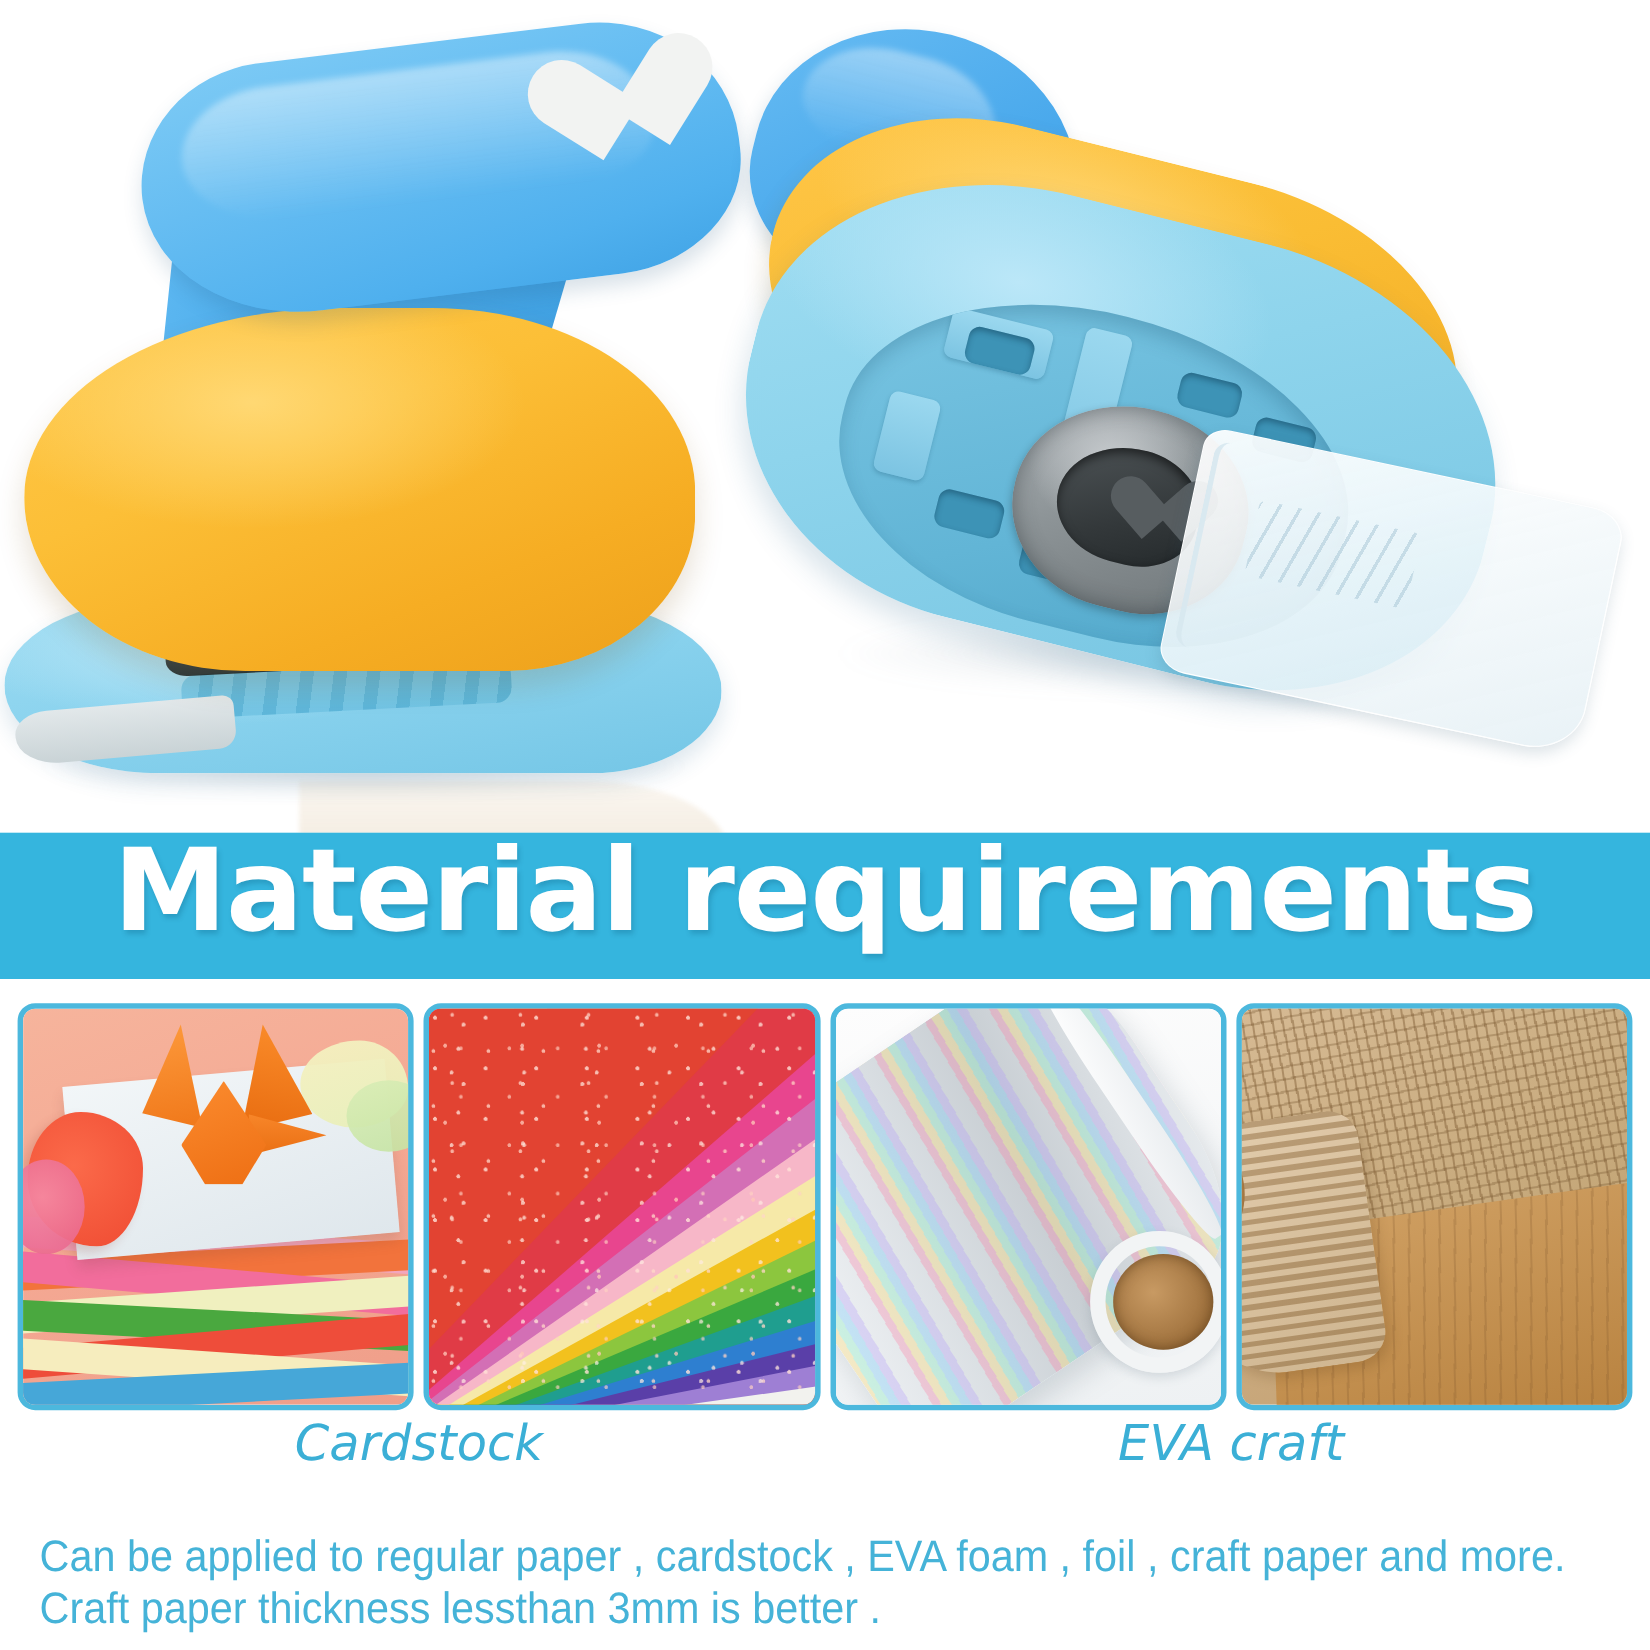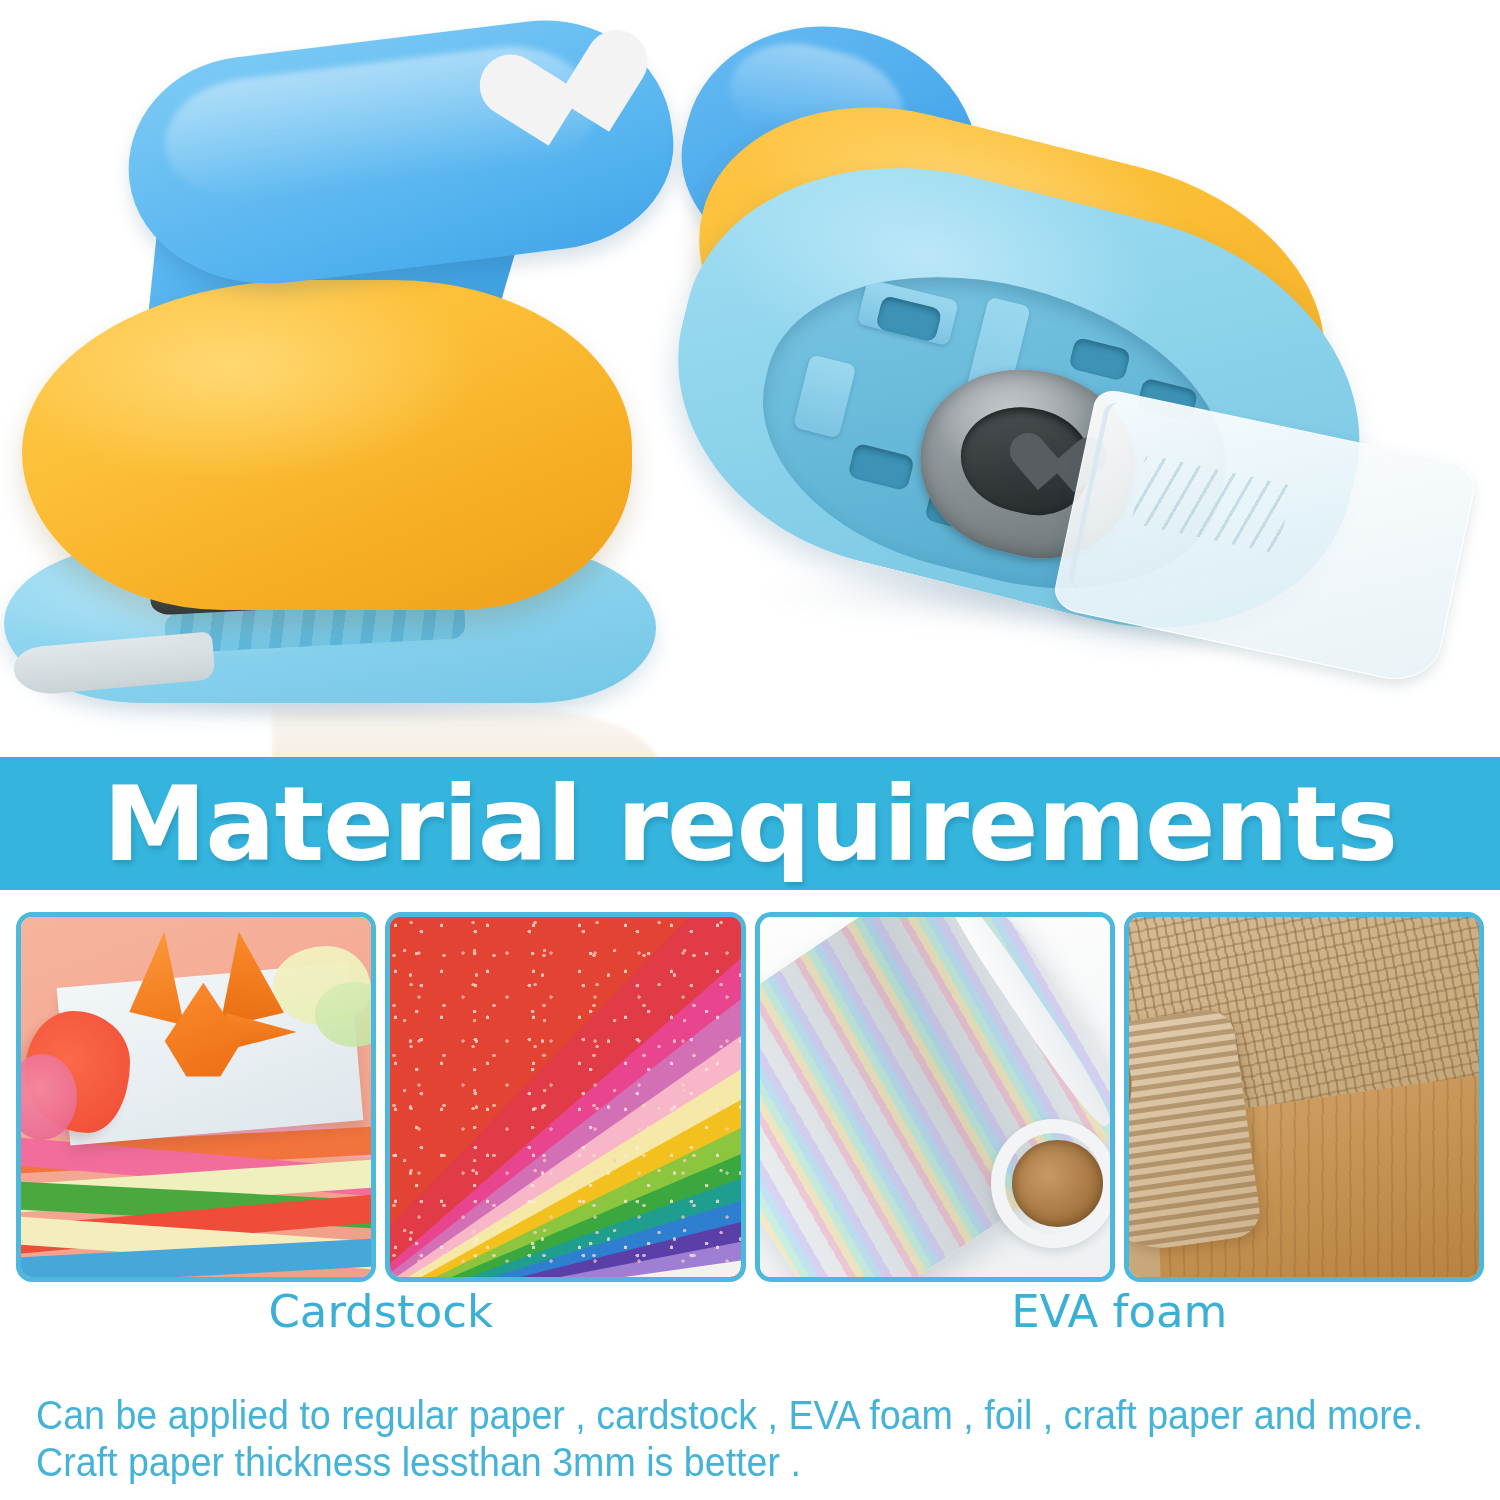--- a/index.html
+++ b/index.html
@@ -202,21 +202,21 @@
   .pr-ground {
     position:absolute; left:90px; top:560px; width:600px; height:60px;
     background:radial-gradient(ellipse at 50% 40%, rgba(90,120,140,.18), rgba(255,255,255,0) 70%);
     filter:blur(8px);
   }
 
   
   .banner {
     position:absolute; left:0; top:757px; width:1500px; height:133px;
     background:#35b5de;
-    display:flex; align-items:center; justify-content:center;
+    display:flex; justify-content:center;
   }
   .banner-title {
     font-family:"DejaVu Sans", sans-serif;
     font-weight:bold;
     font-size:104px;
     line-height:1;
     color:#ffffff;
     letter-spacing:-1px;
     text-shadow:2px 4px 5px rgba(0,70,100,.22);
     white-space:nowrap;
@@ -385,20 +385,21 @@
   }
 
   
   .labels {
     position:absolute; left:0; top:1285px; width:1500px; height:105px;
     display:flex; padding:0 16px; gap:9px;
   }
   .label-cell {
     flex:1 1 0; display:flex; align-items:flex-start; justify-content:center;
     padding-top:4px;
+    font-style:italic;
   }
   .label-text {
     font-family:"DejaVu Sans", sans-serif;
     font-size:45px; line-height:1.02;
     color:#3bafd6;
     text-align:center;
     white-space:pre-line;
   }
   .label-cell.two-line { align-items:flex-start; padding-top:0; }
 
@@ -541,20 +542,20 @@
       </div>
     </div>
   </div>
 </div>
 
 <div class="labels">
   <div class="label-cell">
     <div class="label-text">Cardstock</div>
   </div>
   <div class="label-cell">
-    <div class="label-text">EVA foam</div>
+    <div class="label-text">EVA craft</div>
   </div>
 </div>
 
 <div class="desc">
   <div class="desc-line">Can be applied to regular paper , cardstock , EVA foam , foil , craft paper and more.</div>
   <div class="desc-line">Craft paper thickness lessthan 3mm is better .</div>
 </div>
 
 </body></html>

